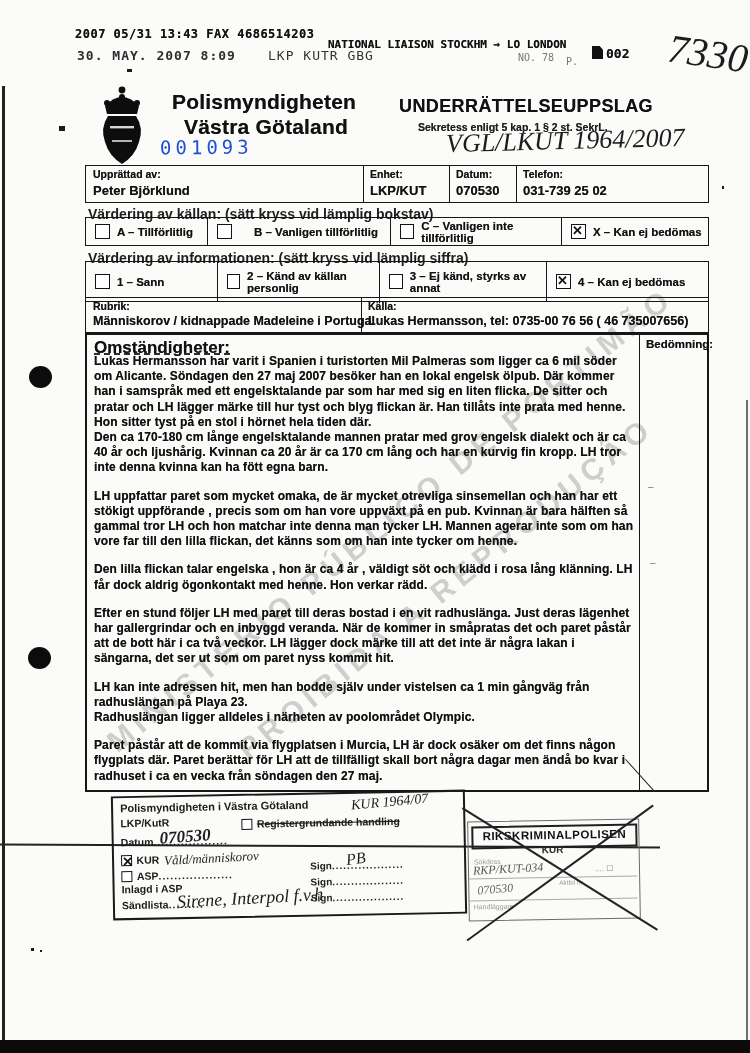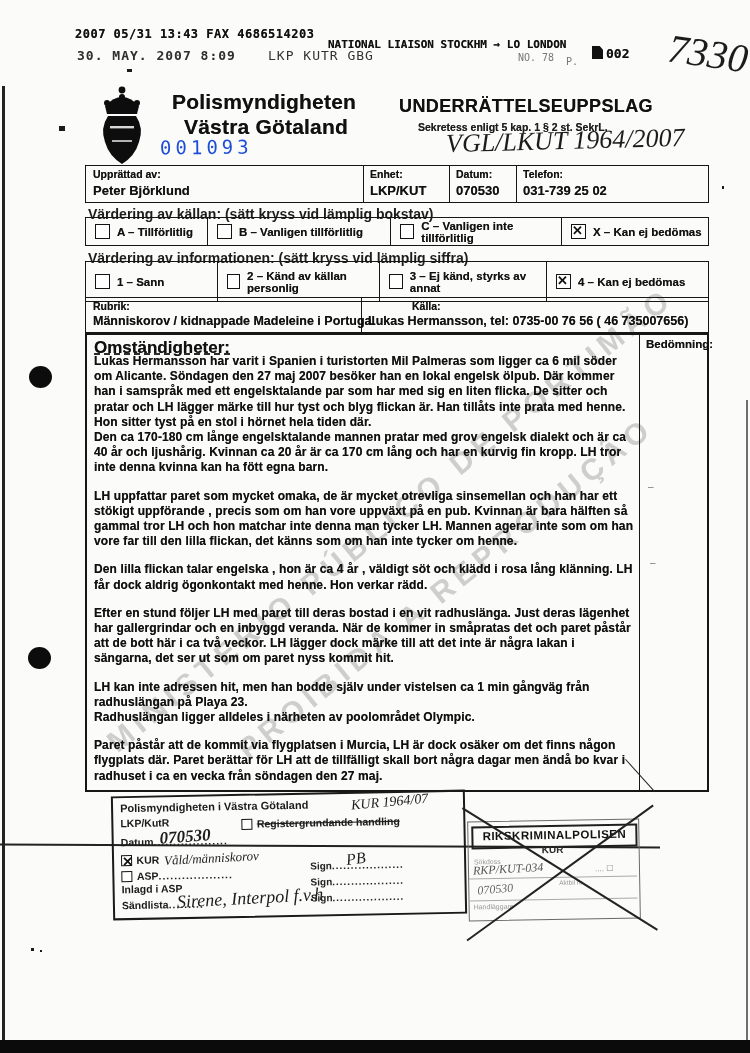--- a/index.html
+++ b/index.html
@@ -98,21 +98,21 @@
     <div class="abs lbl print" style="left:437px;top:2px;">Telefon:</div>
     <div class="abs val print" style="left:437px;top:17px;">031-739 25 02</div>
   </div>
 
   <div class="abs cap" style="left:88px;top:206px;">Värdering av källan: (sätt kryss vid lämplig bokstav)</div>
   <div class="abs box" style="left:85px;top:217px;width:624px;height:29px;display:flex;">
     <div class="optcell" style="width:122px;">
       <span class="cb"></span>
       <span class="opt-label print">A – Tillförlitlig</span>
     </div>
-    <div class="optcell" style="width:183px;">
+    <div class="optcell" style="width:183px;gap:15px;">
       <span class="cb"></span>
       <span class="opt-label print">B – Vanligen tillförlitlig</span>
     </div>
     <div class="optcell" style="width:171px;">
       <span class="cb"></span>
       <span class="opt-label print">C – Vanligen inte tillförlitlig</span>
     </div>
     <div class="optcell" style="flex:1;">
       <span class="cb checked"></span>
       <span class="opt-label print">X – Kan ej bedömas</span>
@@ -136,21 +136,21 @@
     <div class="optcell" style="flex:1;">
       <span class="cb checked"></span>
       <span class="opt-label print">4 – Kan ej bedömas</span>
     </div>
   </div>
 
   <div class="abs box" style="left:85px;top:297px;width:624px;height:36px;">
     <div class="abs" style="left:275px;top:0;width:0;height:100%;border-left:1.6px solid #161616;"></div>
     <div class="abs lbl print" style="left:7px;top:2px;">Rubrik:</div>
     <div class="abs print" style="left:7px;top:16px;font-size:12.5px;font-weight:bold;white-space:nowrap;">Människorov / kidnappade Madeleine i Portugal</div>
-    <div class="abs lbl print" style="left:282px;top:2px;margin-left:44px;">Källa:</div>
+    <div class="abs lbl print" style="left:282px;top:2px;">Källa:</div>
     <div class="abs print" style="left:282px;top:16px;font-size:12.5px;font-weight:bold;white-space:nowrap;">Lukas Hermansson, tel: 0735-00 76 56  ( 46 735007656)</div>
   </div>
 
   <div class="abs box" style="left:85px;top:333px;width:624px;height:459px;border-width:2px;">
     <div class="abs" style="left:552px;top:0;width:0;height:100%;border-left:1.6px solid #161616;"></div>
     <div class="abs print" style="left:7px;top:3px;font-size:17px;font-weight:bold;text-decoration:underline;text-decoration-style:dashed;">Omständigheter:</div>
     <div class="abs print" style="left:559px;top:3px;font-size:11.5px;font-weight:bold;">Bedömning:</div>
     <div class="abs faint" style="left:561px;top:146px;font-size:10px;">–</div>
     <div class="abs faint" style="left:563px;top:222px;font-size:10px;">–</div>
     <div class="abs" style="left:7px;top:19px;width:540px;">

